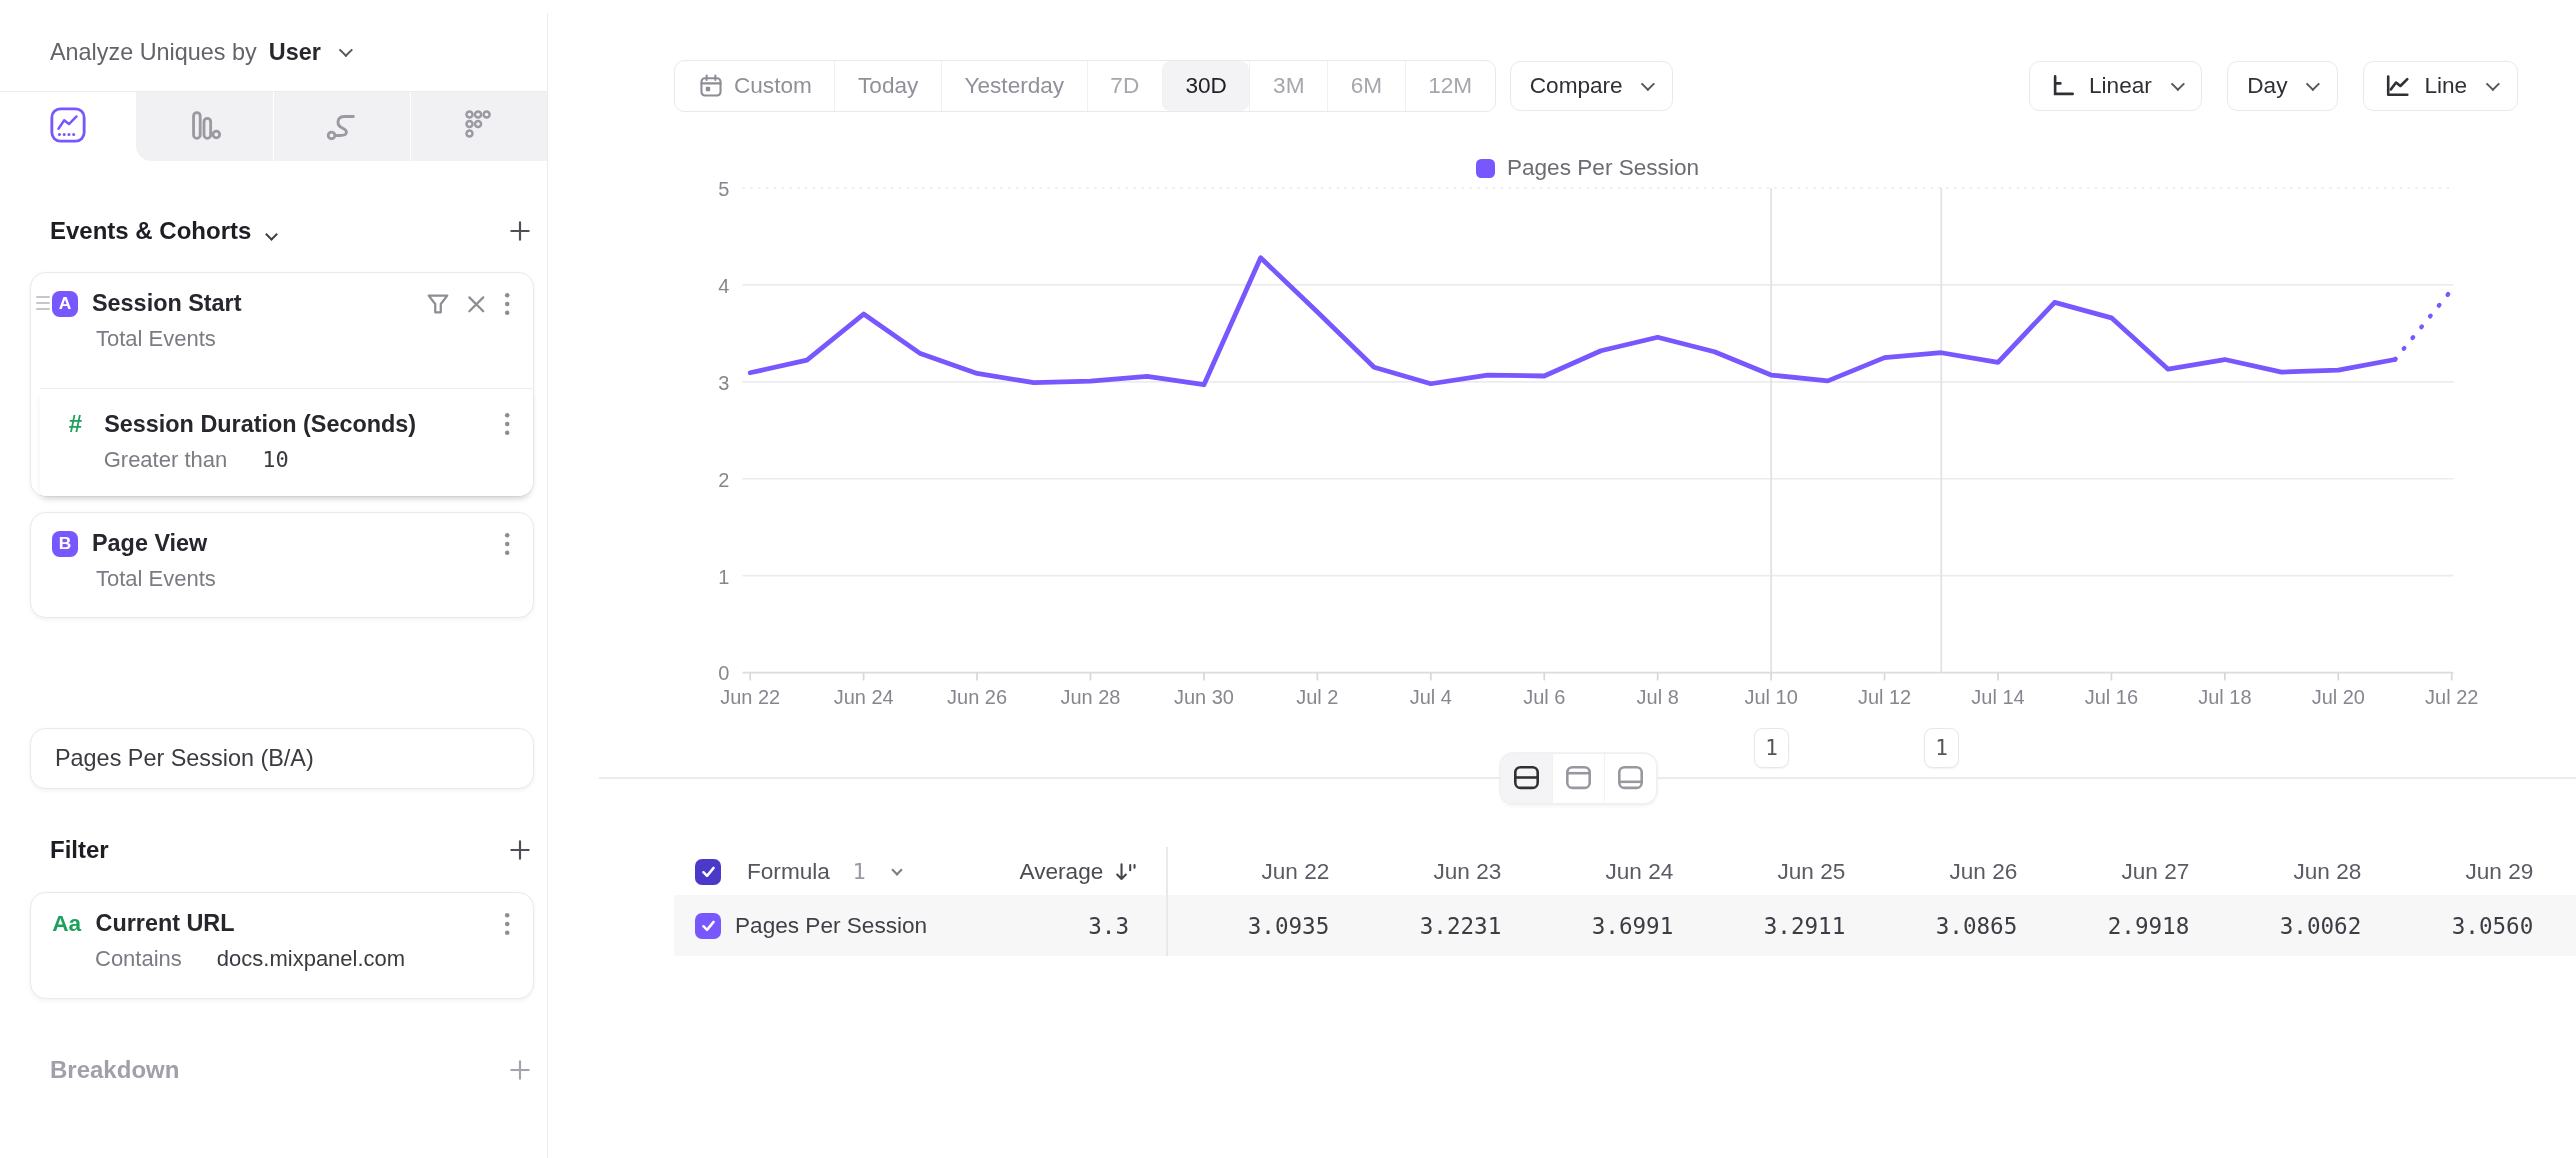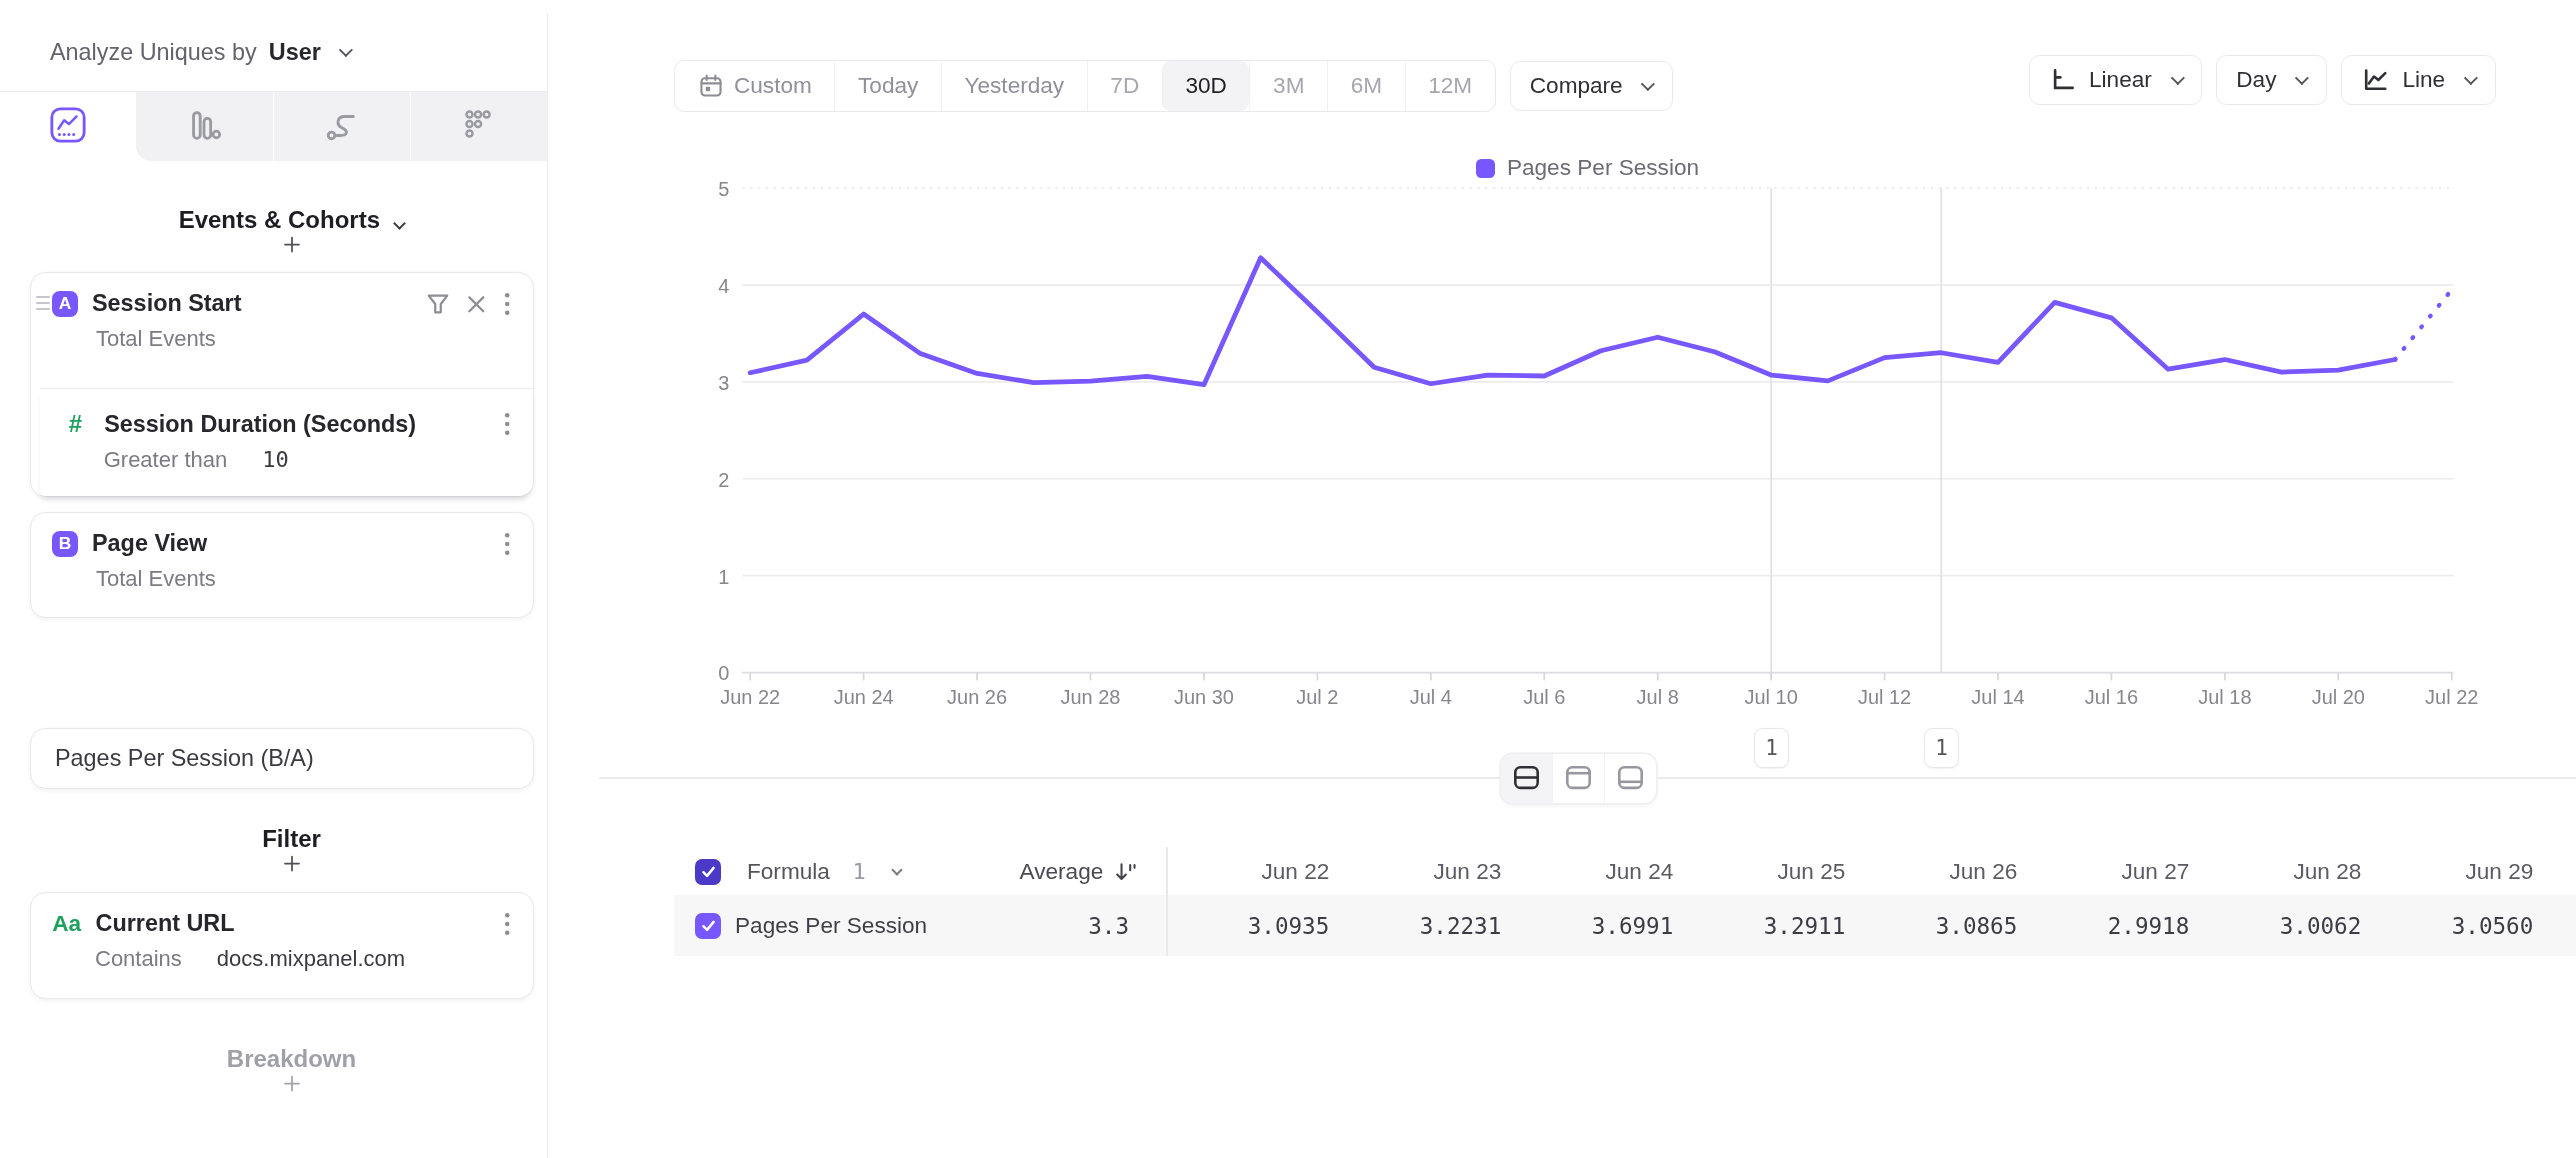--- a/index.html
+++ b/index.html
@@ -13,21 +13,21 @@
   #sidebar{left:0;top:13px;width:548px;height:1159px;border-right:1.7px solid #ececef;background:#fff;}
   #sb-header{height:78px;border-bottom:1.7px solid #ececef;display:flex;align-items:center;
     padding-left:50px;font-size:23.4px;color:#63636b;gap:12px;}
   #sb-header b{color:#27272d;font-weight:600;}
   #sb-tabs{height:69px;display:flex;background:#fff;}
   .sb-tab{flex:1;display:flex;align-items:center;justify-content:center;background:#f1f1f3;}
   .sb-tab.active{background:#fff;}
   .sb-tab.active + .sb-tab{border-bottom-left-radius:15.6px;}
   .sb-tab:nth-child(3),.sb-tab:nth-child(4){border-left:1.7px solid #fff;}
   .sec-head{left:0;width:599px;height:49px;display:flex;align-items:center;
-    justify-content:space-between;padding:0 66px 0 50px;flex-direction:column;}
+    justify-content:space-between;padding:0 66px 0 50px;}
   .sec-head .t{font-size:24px;font-weight:700;color:#1d1d23;}
   .card{left:30px;width:504px;background:#fff;border:1.7px solid #e9e9ec;border-radius:15.6px;
     box-shadow:0 1.7px 4.3px rgba(20,20,40,.05);}
   .card-row{display:flex;align-items:center;padding:17.4px 21px 0 21px;gap:14px;position:relative;}
   .badge{width:26px;height:26px;border-radius:7.8px;background:#7857FF;color:#fff;font-weight:700;
     font-size:17.4px;display:flex;align-items:center;justify-content:center;flex:0 0 auto;}
   .ttl{font-size:23.4px;font-weight:600;color:#26262c;flex:1 1 auto;}
   .sub{font-size:22px;color:#7b7b83;margin:8.7px 0 0 65px;}
   .handle{position:absolute;left:5.2px;top:19px;width:14px;}
   .handle i{display:block;height:2.6px;background:#c6c6cc;margin:3.5px 0;border-radius:1.7px;}
@@ -40,21 +40,21 @@
   
   #seg-wrap{left:674px;top:61px;height:50px;display:flex;align-items:center;}
   #seg-group{display:flex;height:50px;border:1.7px solid #e9e9ec;border-radius:10.4px;background:#fff;overflow:hidden;}
   .seg{display:flex;align-items:center;padding:0 22.6px;font-size:22.6px;color:#90909a;gap:10.4px;}
   .seg + .seg{border-left:1.7px solid #f0f0f2;}
   .seg.muted{color:#a6a6ae;}
   .seg.active{background:#f3f3f5;color:#212127;font-weight:500;border-radius:8.7px;}
   .btn{display:inline-flex;align-items:center;height:50px;border:1.7px solid #e9e9ec;border-radius:10.4px;
     background:#fff;padding:11px 19px;font-size:22.6px;color:#2f2f35;font-weight:500;gap:12px;box-sizing:border-box;}
   #compare-btn{margin-left:14px;}
-  #right-btns{left:2029px;top:55px;display:flex;gap:14px;}
+  #right-btns{left:2029px;top:61px;display:flex;gap:25px;}
   
   #legend{left:599px;top:149px;width:1977px;height:38px;display:flex;align-items:center;justify-content:center;gap:12px;}
   #legend .sq{width:19px;height:19px;border-radius:5.2px;background:#7857FF;}
   #legend .lt{font-size:22.6px;color:#6c6c74;}
   #chart{left:599px;top:148px;}
   .ann-badge{width:35px;height:40px;background:#fff;border:1.7px solid #e7e7ea;border-radius:8.7px;
     display:flex;align-items:center;justify-content:center;font-size:21px;color:#55555c;
     box-shadow:0 0.9px 1.7px rgba(0,0,0,.05);}
   #divider{left:599px;top:777px;width:1977px;height:1.7px;background:#ececef;}
   #toggles{left:1501px;top:754px;height:49px;display:flex;background:#fff;border-radius:12px;

